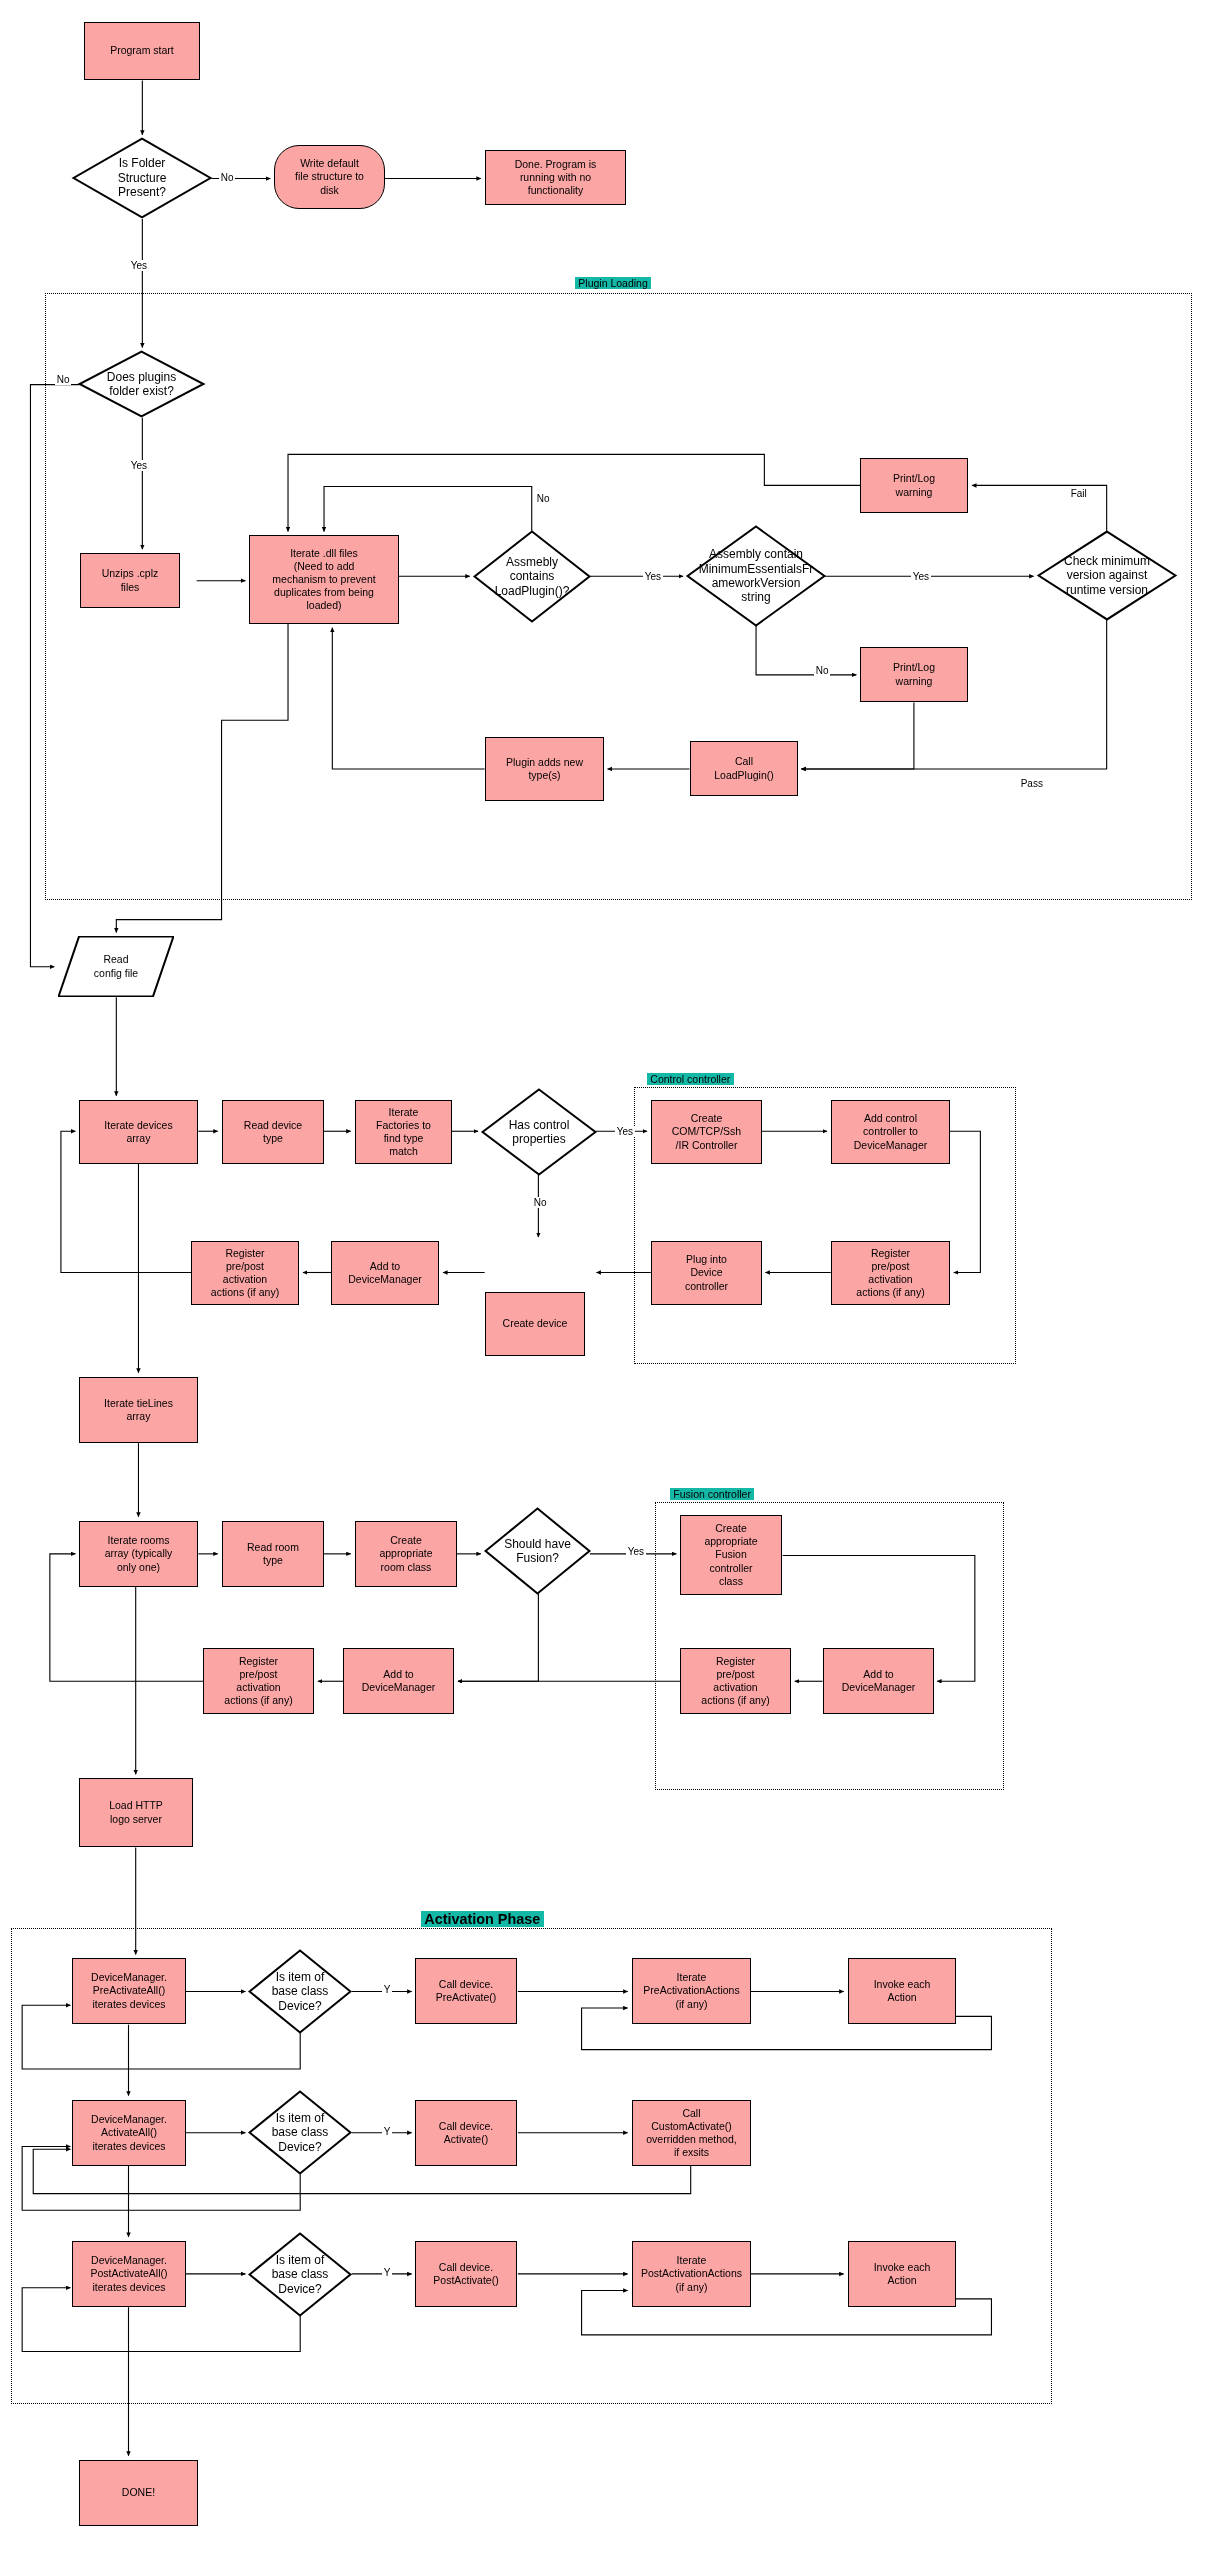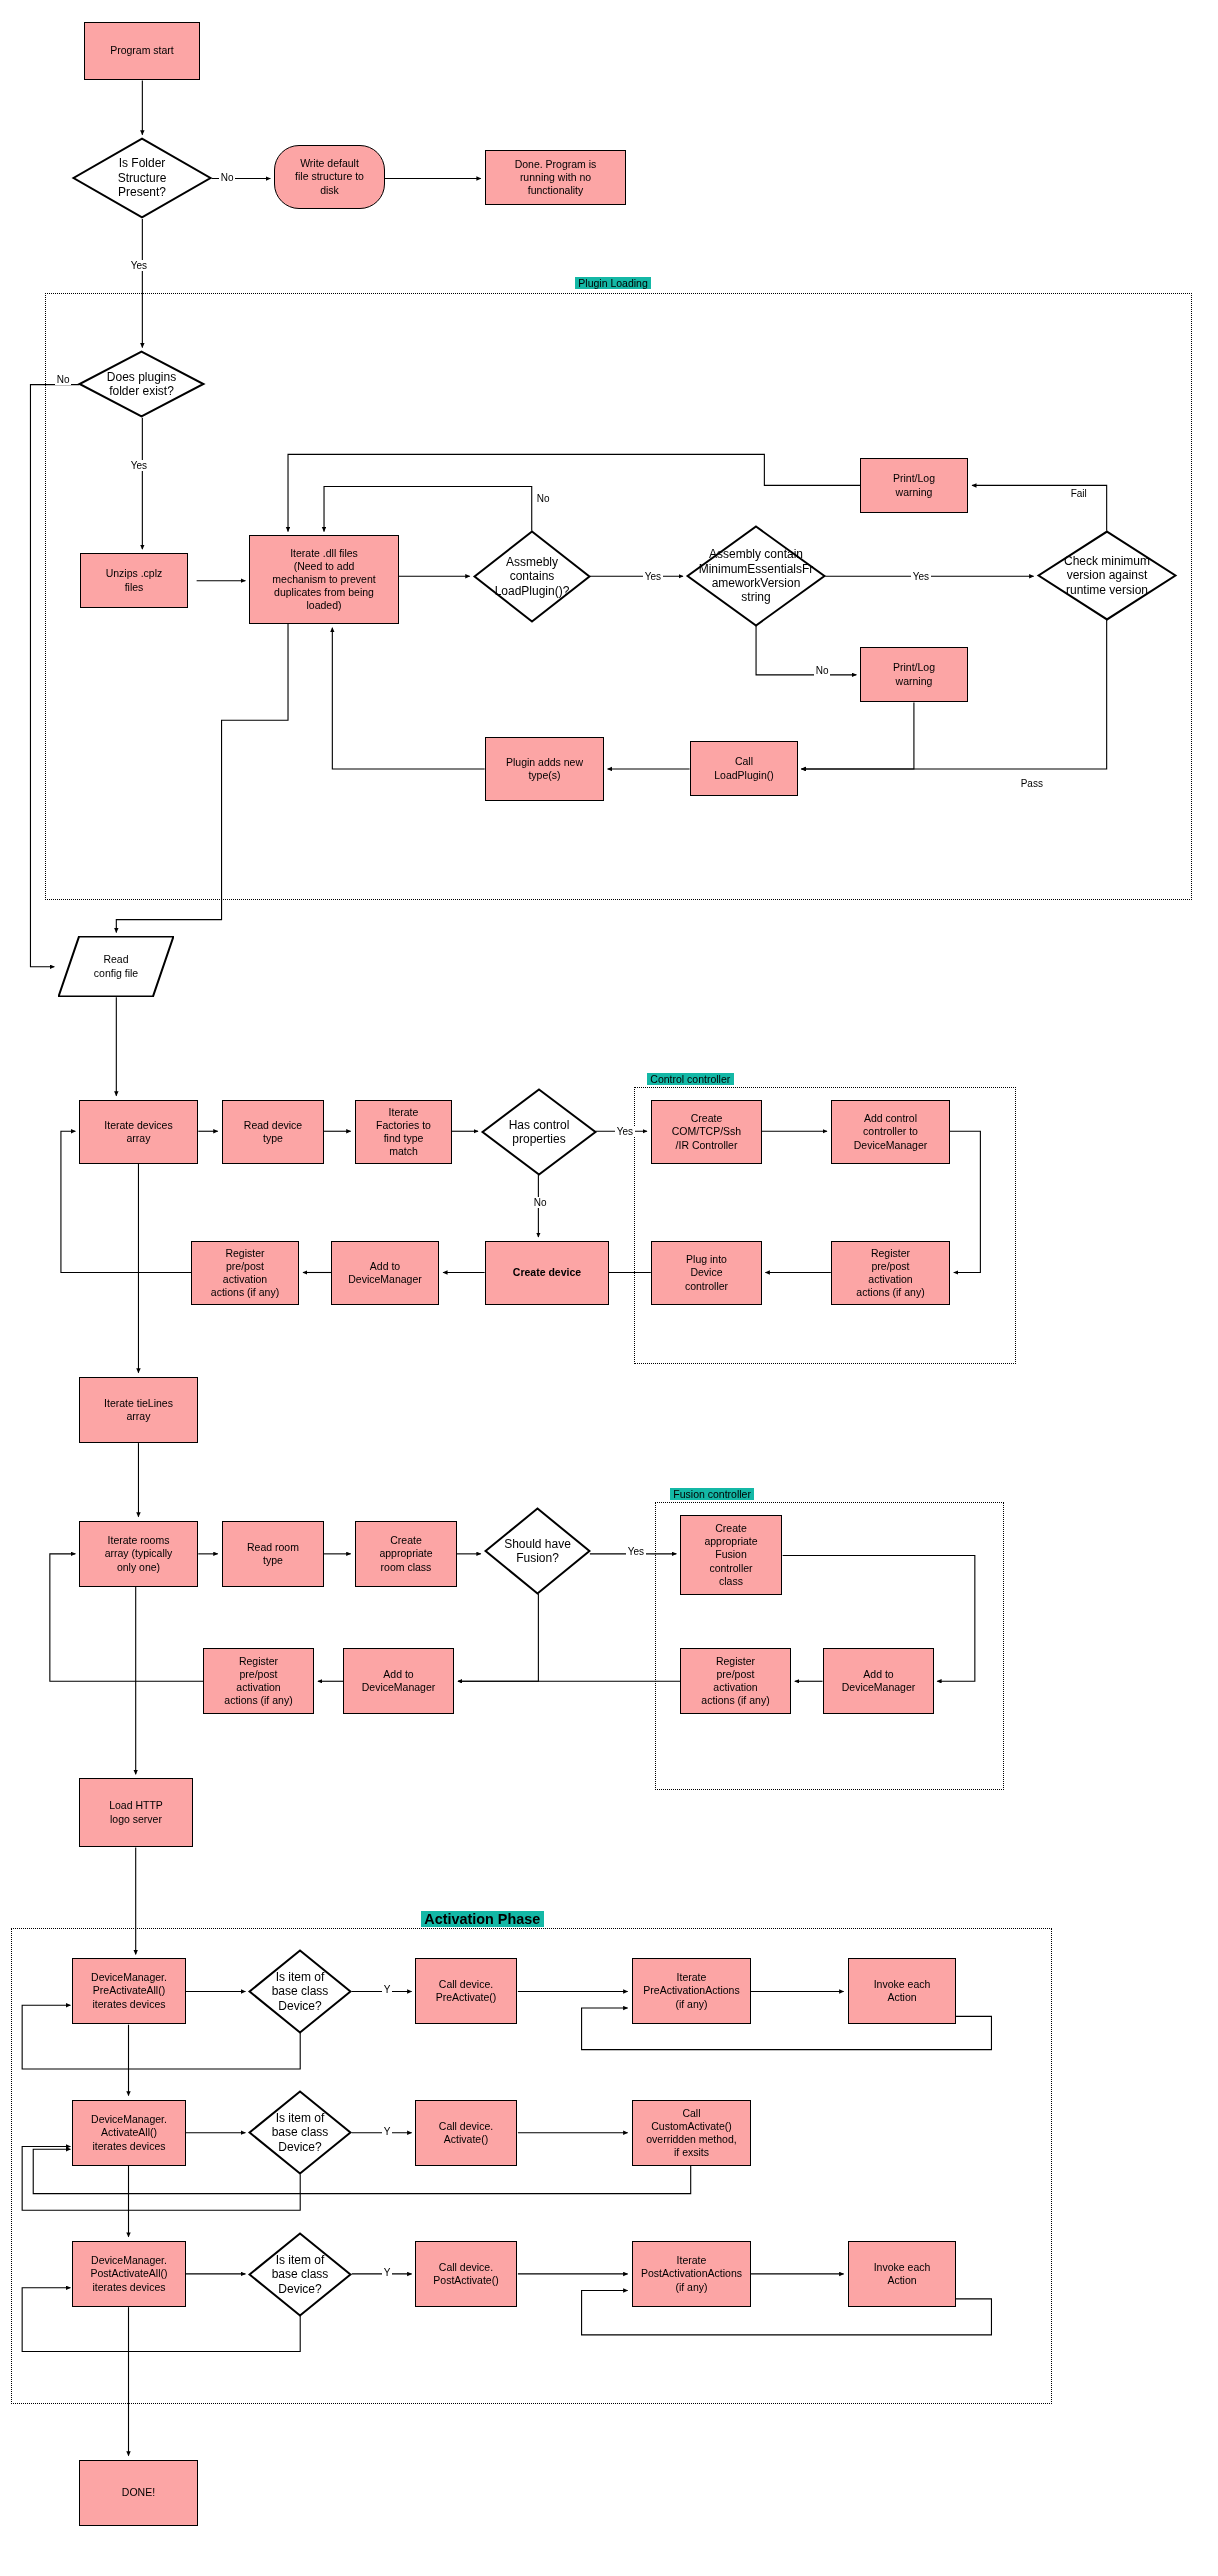--- a/index.html
+++ b/index.html
@@ -292,21 +292,21 @@
 Structure
 Present?</div>
     </div>
     <div class="diamond-wrap" style="left: 79px; top: 351px; width: 125px; height: 66px;">
       <svg viewBox="0 0 225 120" preserveAspectRatio="none">
         <polygon points="112.5,1 224,60 112.5,119 1,60" fill="#ffffff" stroke="#000000" stroke-width="2" vector-effect="non-scaling-stroke"></polygon>
       </svg>
       <div class="diamond-label">Does plugins
 folder exist?</div>
     </div>
-    <div class="node" style="left: 80px; top: 553px; width: 108px; height: 55px;">Unzips .cplz
+    <div class="node" style="left: 80px; top: 553px; width: 100px; height: 55px;">Unzips .cplz
 files</div>
     <div class="node" style="left: 249px; top: 535px; width: 150px; height: 89px;">Iterate .dll files
 (Need to add
 mechanism to prevent
 duplicates from being
 loaded)</div>
     <div class="diamond-wrap" style="left: 474px; top: 531px; width: 116px; height: 91px;">
       <svg viewBox="0 0 210 165" preserveAspectRatio="none">
         <polygon points="105,1 209,82.5 105,164 1,82.5" fill="#ffffff" stroke="#000000" stroke-width="2" vector-effect="non-scaling-stroke"></polygon>
       </svg>
@@ -367,21 +367,21 @@
     <div class="node" style="left: 831px; top: 1100px; width: 119px; height: 64px;">Add control
 controller to
 DeviceManager</div>
     <div class="node" style="left: 831px; top: 1241px; width: 119px; height: 64px;">Register
 pre/post
 activation
 actions (if any)</div>
     <div class="node" style="left: 651px; top: 1241px; width: 111px; height: 64px;">Plug into
 Device
 controller</div>
-    <div class="node" style="left: 485px; top: 1241px; width: 124px; height: 64px; font-weight: bold;">Create device</div>
+    <div class="node" style="left: 485px; top: 1292px; width: 100px; height: 64px;">Create device</div>
     <div class="node" style="left: 331px; top: 1241px; width: 108px; height: 64px;">Add to
 DeviceManager</div>
     <div class="node" style="left: 191px; top: 1241px; width: 108px; height: 64px;">Register
 pre/post
 activation
 actions (if any)</div>
     <div class="node" style="left: 79px; top: 1377px; width: 119px; height: 66px;">Iterate tieLines
 array</div>
     <div class="node" style="left: 79px; top: 1521px; width: 119px; height: 66px;">Iterate rooms
 array (typically

